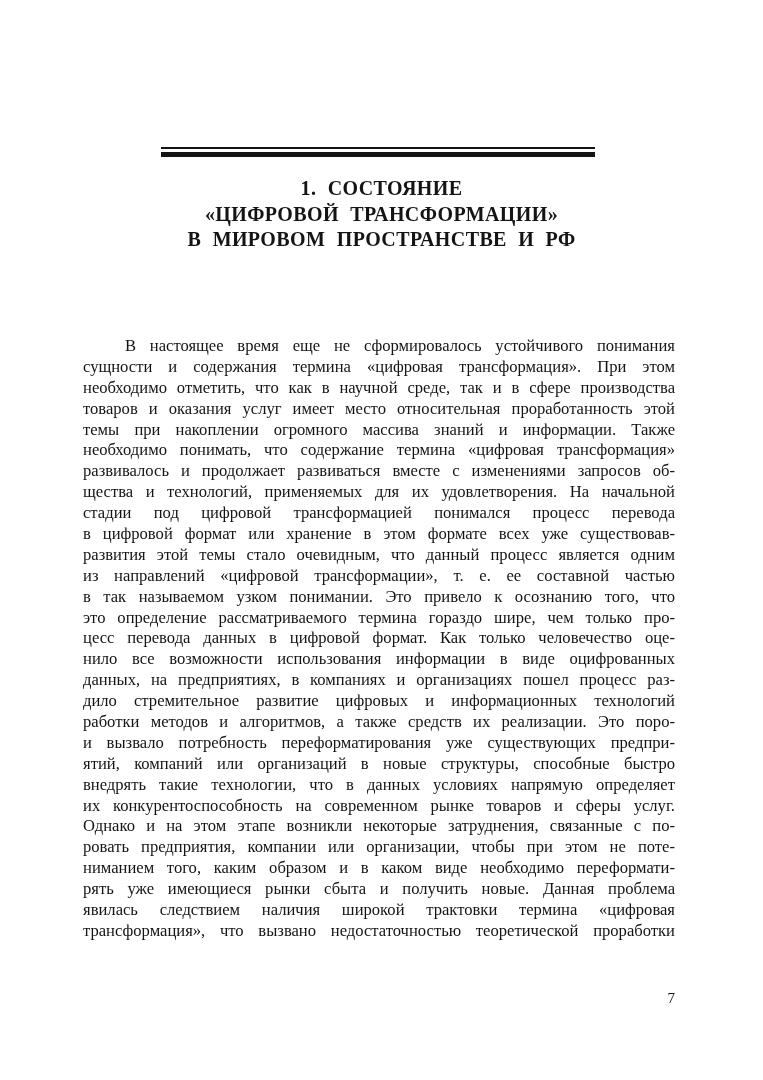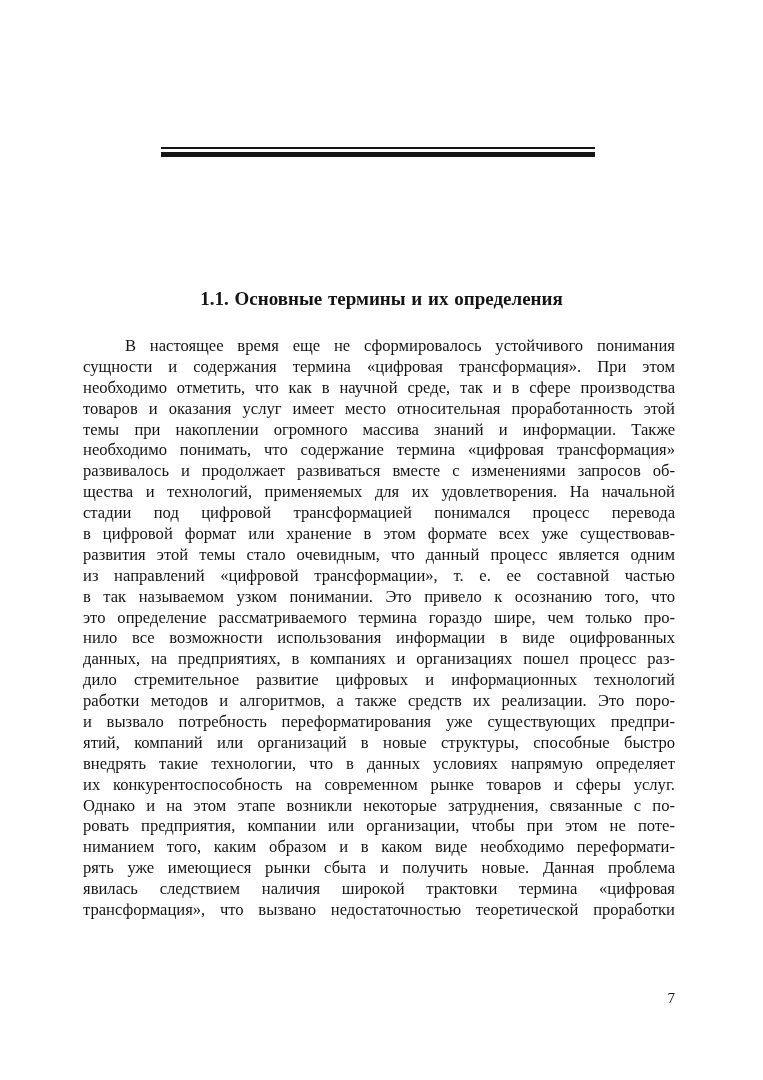--- a/index.html
+++ b/index.html
@@ -82,38 +82,43 @@
     text-align: right;
   }
 </style>
 </head>
 <body>
 
 <div class="page">
 
   <div class="chapter-rule"></div>
 
+  <h1 class="chapter-title">
+    <span>1. СОСТОЯНИЕ</span><br>
+    <span>«ЦИФРОВОЙ  ТРАНСФОРМАЦИИ»</span><br>
+    <span>В  МИРОВОМ  ПРОСТРАНСТВЕ  И  РФ</span>
+  </h1>
 
-  <h2 class="section-title">1.1. Основные термины и их определения</h2>
 
   <div class="body-text">
       <div class="line indent"><span>В настоящее время еще не сформировалось устойчивого понимания</span></div>
       <div class="line"><span>сущности и содержания термина «</span><b>цифровая трансформация</b><span>». При этом</span></div>
       <div class="line"><span>необходимо отметить, что как в научной среде, так и в сфере производства</span></div>
       <div class="line"><span>товаров и оказания услуг имеет место относительная проработанность этой</span></div>
       <div class="line"><span>темы при накоплении огромного массива знаний и информации. Также</span></div>
       <div class="line"><span>необходимо понимать, что содержание термина «цифровая трансформация»</span></div>
       <div class="line"><span>развивалось и продолжает развиваться вместе с изменениями запросов об-</span></div>
       <div class="line"><span>щества и технологий, применяемых для их удовлетворения. На начальной</span></div>
       <div class="line"><span>стадии под цифровой трансформацией понимался процесс перевода</span></div>
       <div class="line"><span>в цифровой формат или хранение в этом формате всех уже существовав-</span></div>
       <div class="line"><span>развития этой темы стало очевидным, что данный процесс является одним</span></div>
       <div class="line"><span>из направлений «цифровой трансформации», т. е. ее составной частью</span></div>
       <div class="line"><span>в так называемом узком понимании. Это привело к осознанию того, что</span></div>
       <div class="line"><span>это определение рассматриваемого термина гораздо шире, чем только про-</span></div>
+      <div class="line"><span>цесс перевода данных в цифровой формат. Как только человечество оце-</span></div>
       <div class="line"><span>нило все возможности использования информации в виде оцифрованных</span></div>
       <div class="line"><span>данных, на предприятиях, в компаниях и организациях пошел процесс раз-</span></div>
       <div class="line"><span>дило стремительное развитие цифровых и информационных технологий</span></div>
       <div class="line"><span>работки методов и алгоритмов, а также средств их реализации. Это поро-</span></div>
       <div class="line"><span>и вызвало потребность переформатирования уже существующих предпри-</span></div>
       <div class="line"><span>ятий, компаний или организаций в новые структуры, способные быстро</span></div>
       <div class="line"><span>внедрять такие технологии, что в данных условиях напрямую определяет</span></div>
       <div class="line"><span>их конкурентоспособность на современном рынке товаров и сферы услуг.</span></div>
       <div class="line"><span>Однако и на этом этапе возникли некоторые затруднения, связанные с по-</span></div>
       <div class="line"><span>ровать предприятия, компании или организации, чтобы при этом не поте-</span></div>

